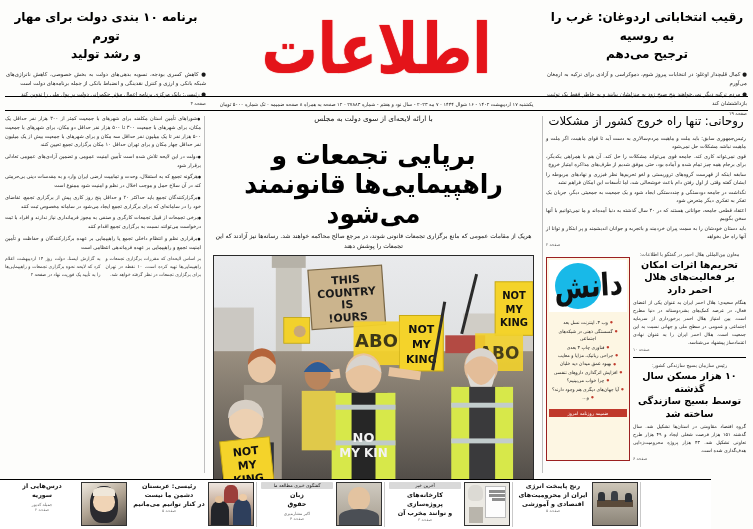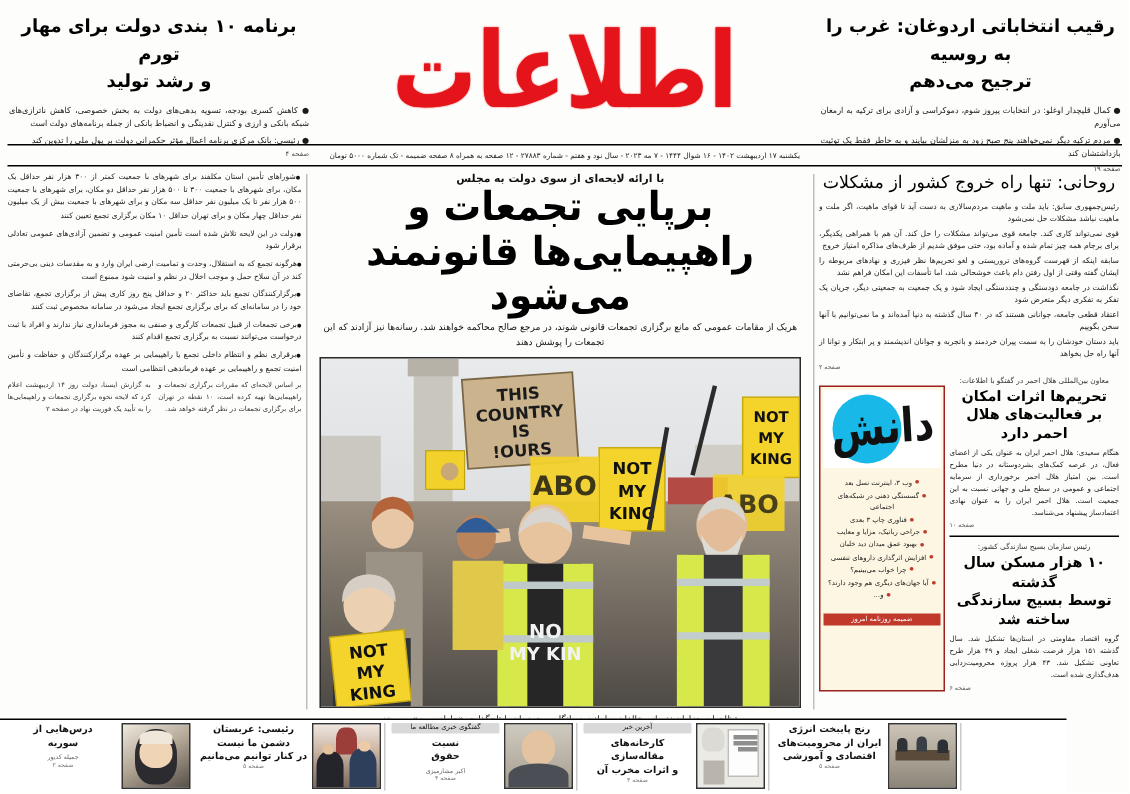--- a/index.html
+++ b/index.html
@@ -35,21 +35,21 @@
     font-size:4.9px;letter-spacing:0px;color:#222;margin:0 5px;
   }
 
   
   .body{display:flex;flex-direction:row-reverse;padding:3px 5px 0 5px;box-sizing:border-box;height:364px;}
   .col-right{width:196px;}
   .col-mid{width:331px;padding:0 5px;box-sizing:border-box;}
   .col-left{width:200px;border-left:0;}
   .vline{width:1px;background:#bfbfbf;margin:2px 3px;}
 
-  .kicker{font-size:7.2px;text-align:center;font-weight:bold;color:#111;margin-bottom:3px;}
+  .kicker{font-size:7.2px;text-align:center;font-weight:normal;color:#111;margin-bottom:20px;}
   .main-head{
     font-size:25px;font-weight:bold;text-align:center;line-height:1.12;
     color:#000;letter-spacing:-0.4px;transform:scaleY(1.06);margin:1px 0 4px 0;
   }
   .sub-head{font-size:6.1px;text-align:center;line-height:1.6;color:#111;margin-bottom:4px;}
 
   .photo{
     width:100%;height:234px;border:1.1px solid #2a2a2a;box-sizing:border-box;
     position:relative;overflow:hidden;background:#cfcfc9;
   }
@@ -402,40 +402,40 @@
         <div style="position:absolute;right:4%;bottom:0;width:42%;height:62%;background:#2e3f5c;border-radius:40% 40% 0 0;"></div>
         <div style="position:absolute;left:14%;bottom:52%;width:18%;height:18%;border-radius:50%;background:#e3c19c;"></div>
         <div style="position:absolute;right:14%;bottom:56%;width:18%;height:18%;border-radius:50%;background:#edcba6;"></div>
       </div>
     </div>
 
     <div class="sitem">
       <div class="stxt">
         <div class="stag">گفتگوی خبری مطالعه ما</div>
         <div class="stitle">
-          <div>نسبت</div>
+          <div>زبان</div>
           <div>حقوق</div>
         </div>
         <div class="sbyline">اکبر مشارمیزی</div>
         <div class="spg">صفحه ۴</div>
       </div>
       <div class="sthumb ph-d">
         <div style="position:absolute;inset:0;background:linear-gradient(180deg,#cfcac0 0%,#a79e90 100%);"></div>
         <div class="ph-face" style="left:24%;top:10%;width:52%;height:54%;background:#e3c3a0;"></div>
         <div class="ph-shoulder" style="background:#4b4f55;height:38%;"></div>
       </div>
     </div>
 
     <div class="sitem">
       <div class="stxt">
         <div class="stag">آخرین خبر</div>
         <div class="stitle">
           <div>کارخانه‌های</div>
-          <div>مقاله‌سازی</div>
-          <div>و اثرات مخرب آن</div>
+          <div>پروژه‌سازی</div>
+          <div>و توانند مخرب آن</div>
         </div>
         <div class="spg">صفحه ۳</div>
       </div>
       <div class="sthumb ph-b">
         <div style="position:absolute;inset:0;background:#eceae4;"></div>
         <div style="position:absolute;right:6%;top:8%;width:44%;height:70%;background:#fdfdfd;border:1px solid #bdbdbd;"></div>
         <div style="position:absolute;right:10%;top:16%;width:36%;height:3px;background:#8e8e8e;"></div>
         <div style="position:absolute;right:10%;top:26%;width:36%;height:3px;background:#8e8e8e;"></div>
         <div style="position:absolute;right:10%;top:36%;width:28%;height:3px;background:#8e8e8e;"></div>
         <div style="position:absolute;left:6%;top:4%;width:34%;height:40%;border-radius:40% 40% 30% 30%;background:#dcdad4;"></div>

